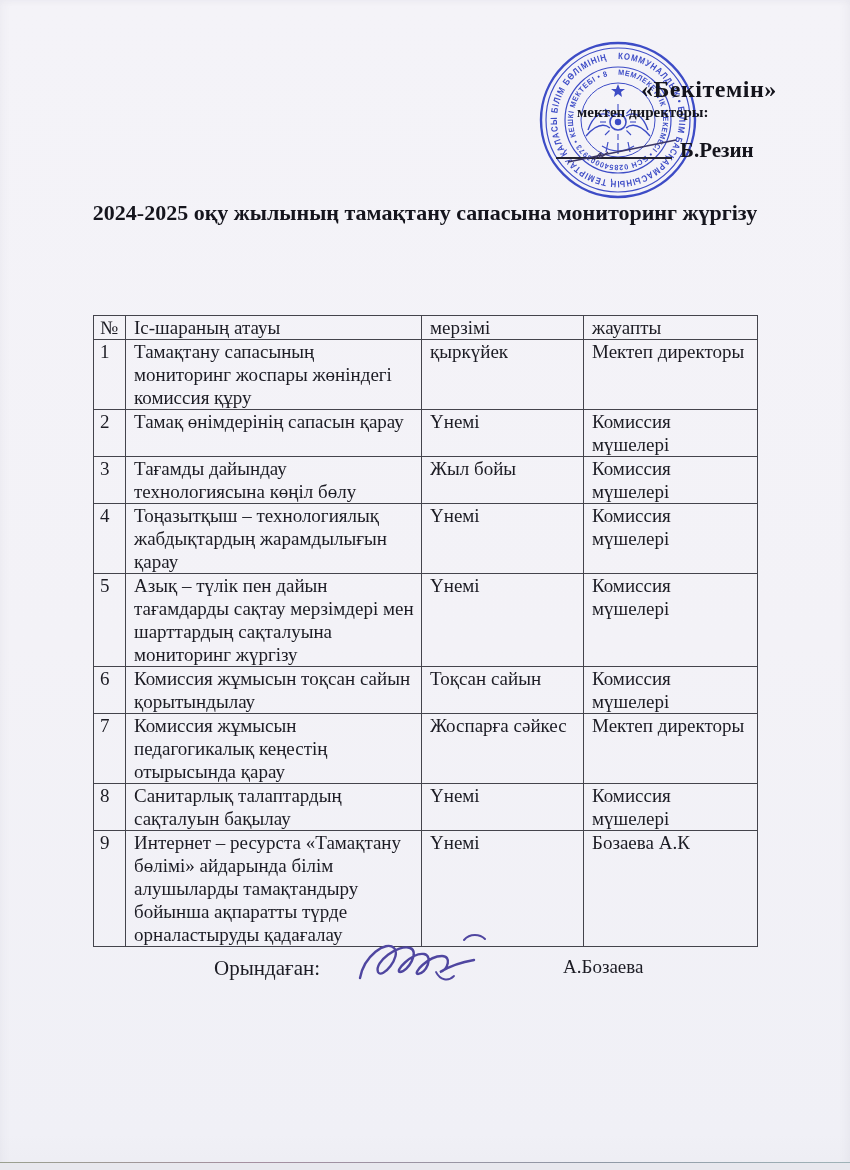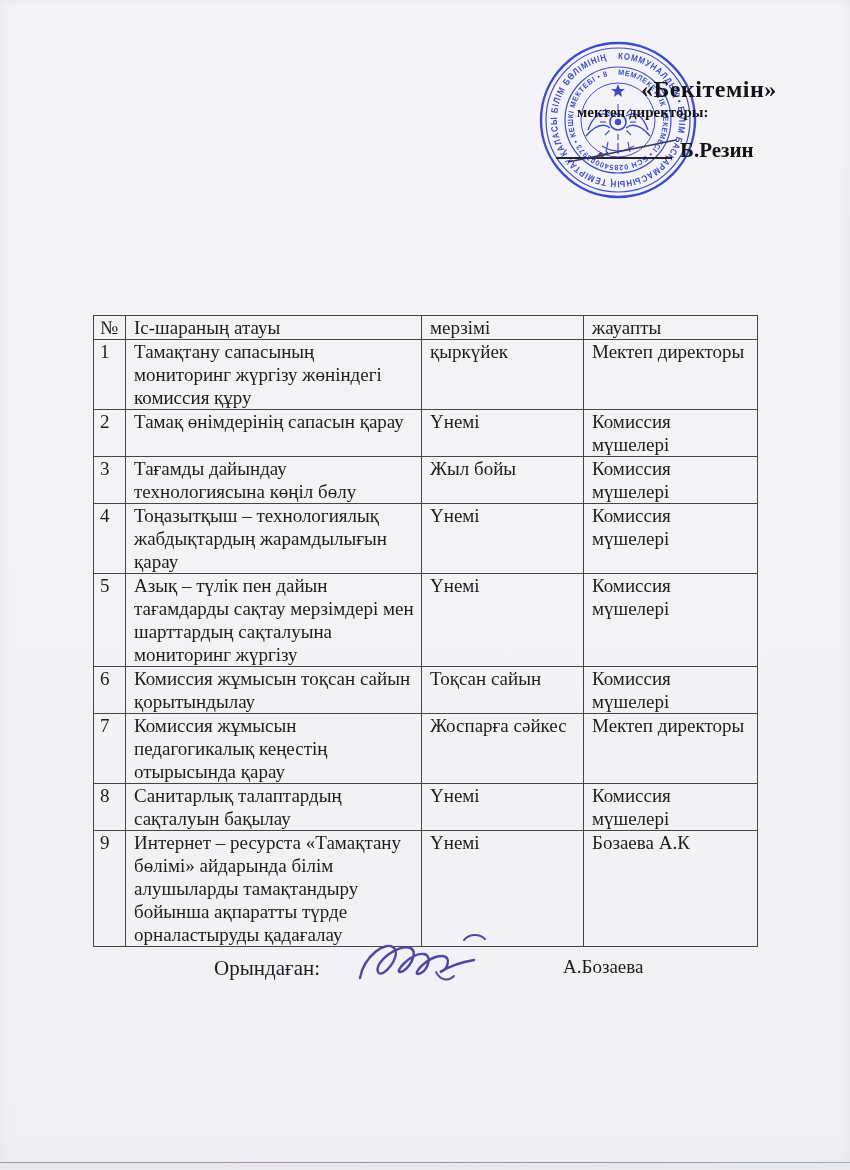--- a/index.html
+++ b/index.html
@@ -99,39 +99,40 @@
       <span class="sig-underline"></span>
       <svg class="appr-stroke" viewBox="0 0 130 36">
         <path d="M4,32 L112,10" stroke="#3a3566" stroke-width="1.6" fill="none"></path>
         <path d="M30,30 Q40,18 36,26 Q33,31 44,22" stroke="#3a3566" stroke-width="1.3" fill="none"></path>
       </svg>
       <span class="appr-name">Б.Резин</span>
     </div>
   </div>
 
   <div class="title">
+    <div>2024-2025 оқу жылының тамақтану сапасына мониторинг жүргізу</div>
   </div>
 
   <table class="plan">
     <colgroup>
         <col class="w-num">
         <col class="w-name">
         <col class="w-term">
         <col class="w-resp">
       </colgroup>
     <tbody>
         <tr style="height:23px">
       <th class="c-num">№</th>
       <th>Іс-шараның атауы</th>
       <th>мерзімі</th>
       <th>жауапты</th>
     </tr>
     <tr style="height:70px">
       <td class="c-num">1</td>
-      <td>Тамақтану сапасының мониторинг жүргізу жөніндегі комиссия құру</td>
+      <td>Тамақтану сапасының мониторинг жоспары жөніндегі комиссия құру</td>
       <td>қыркүйек</td>
       <td>Мектеп директоры</td>
     </tr>
     <tr style="height:47px">
       <td class="c-num">2</td>
       <td>Тамақ өнімдерінің сапасын қарау</td>
       <td>Үнемі</td>
       <td>Комиссия мүшелері</td>
     </tr>
     <tr style="height:47px">

